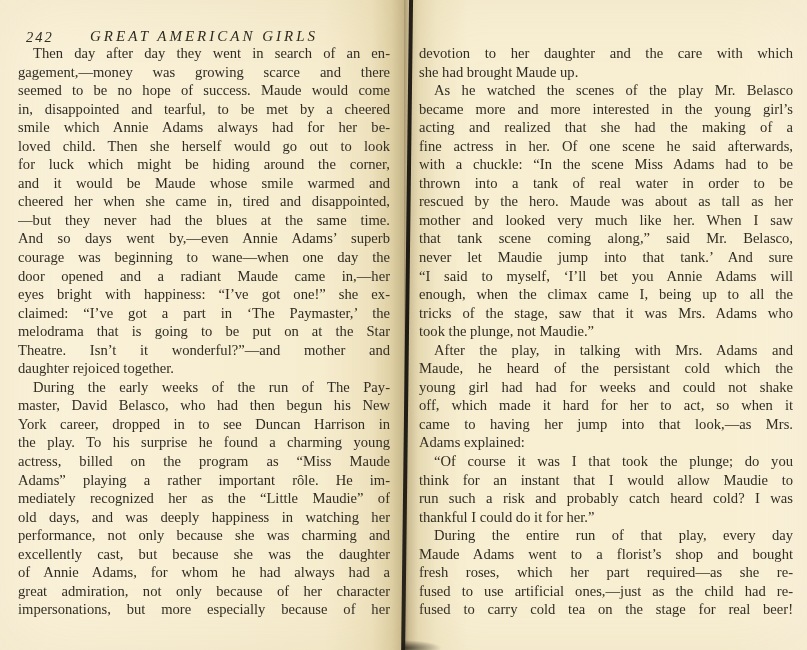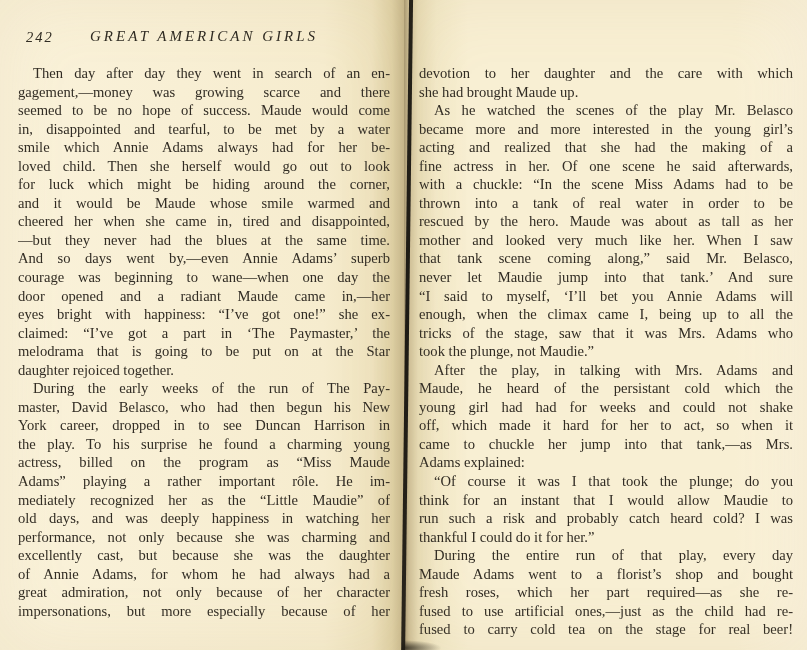--- a/index.html
+++ b/index.html
@@ -74,21 +74,21 @@
     font-size: 14.5px;
     letter-spacing: 2px;
     font-feature-settings: "onum";
   }
   #left-page .page-header { left: 18px; width: 372px; font-style: italic; }
   #left-page .folio { left: 8px; }
   #right-page .page-header { left: 15px; width: 374px; }
   #right-page .folio { right: 14px; }
   .text-block {
     position: absolute;
-    top: 64px;
+    top: 44px;
     font-size: 14.6px;
     line-height: 18.55px;
     color: #312c24;
   }
   #left-page .text-block { left: 18px; width: 372px; }
   #right-page .text-block { left: 15px; width: 374px; }
   .line {
     height: 18.55px;
     text-align: justify;
     text-align-last: justify;
@@ -112,33 +112,34 @@
 
   <div class="page" id="left-page">
     <div class="page-header">
       <span class="folio">242</span>
       <span class="running-title">GREAT AMERICAN GIRLS</span>
     </div>
     <div class="text-block">
         <div class="line indent">Then day after day they went in search of an en-</div>
         <div class="line">gagement,—money was growing scarce and there</div>
         <div class="line">seemed to be no hope of success. Maude would come</div>
-        <div class="line">in, disappointed and tearful, to be met by a water</div>
+        <div class="line">in, disappointed and tearful, to be met by a cheered</div>
         <div class="line">smile which Annie Adams always had for her be-</div>
         <div class="line">loved child. Then she herself would go out to look</div>
         <div class="line">for luck which might be hiding around the corner,</div>
         <div class="line">and it would be Maude whose smile warmed and</div>
         <div class="line">cheered her when she came in, tired and disappointed,</div>
         <div class="line">—but they never had the blues at the same time.</div>
         <div class="line">And so days went by,—even Annie Adams’ superb</div>
         <div class="line">courage was beginning to wane—when one day the</div>
         <div class="line">door opened and a radiant Maude came in,—her</div>
         <div class="line">eyes bright with happiness: “I’ve got one!” she ex-</div>
         <div class="line">claimed: “I’ve got a part in ‘The Paymaster,’ the</div>
         <div class="line">melodrama that is going to be put on at the Star</div>
+        <div class="line">Theatre. Isn’t it wonderful?”—and mother and</div>
         <div class="line end">daughter rejoiced together.</div>
         <div class="line indent">During the early weeks of the run of The Pay-</div>
         <div class="line">master, David Belasco, who had then begun his New</div>
         <div class="line">York career, dropped in to see Duncan Harrison in</div>
         <div class="line">the play. To his surprise he found a charming young</div>
         <div class="line">actress, billed on the program as “Miss Maude</div>
         <div class="line">Adams” playing a rather important rôle. He im-</div>
         <div class="line">mediately recognized her as the “Little Maudie” of</div>
         <div class="line">old days, and was deeply happiness in watching her</div>
         <div class="line">performance, not only because she was charming and</div>
@@ -164,21 +165,21 @@
         <div class="line">that tank scene coming along,” said Mr. Belasco,</div>
         <div class="line">never let Maudie jump into that tank.’ And sure</div>
         <div class="line">“I said to myself, ‘I’ll bet you Annie Adams will</div>
         <div class="line">enough, when the climax came I, being up to all the</div>
         <div class="line">tricks of the stage, saw that it was Mrs. Adams who</div>
         <div class="line end">took the plunge, not Maudie.”</div>
         <div class="line indent">After the play, in talking with Mrs. Adams and</div>
         <div class="line">Maude, he heard of the persistant cold which the</div>
         <div class="line">young girl had had for weeks and could not shake</div>
         <div class="line">off, which made it hard for her to act, so when it</div>
-        <div class="line">came to chuckle her jump into that tank,—as Mrs.</div>
+        <div class="line">came to having her jump into that look,—as Mrs.</div>
         <div class="line end">Adams explained:</div>
         <div class="line indent">“Of course it was I that took the plunge; do you</div>
         <div class="line">think for an instant that I would allow Maudie to</div>
         <div class="line">run such a risk and probably catch heard cold? I was</div>
         <div class="line end">thankful I could do it for her.”</div>
         <div class="line indent">During the entire run of that play, every day</div>
         <div class="line">Maude Adams went to a florist’s shop and bought</div>
         <div class="line">fresh roses, which her part required—as she re-</div>
         <div class="line">fused to use artificial ones,—just as the child had re-</div>
         <div class="line">fused to carry cold tea on the stage for real beer!</div>

